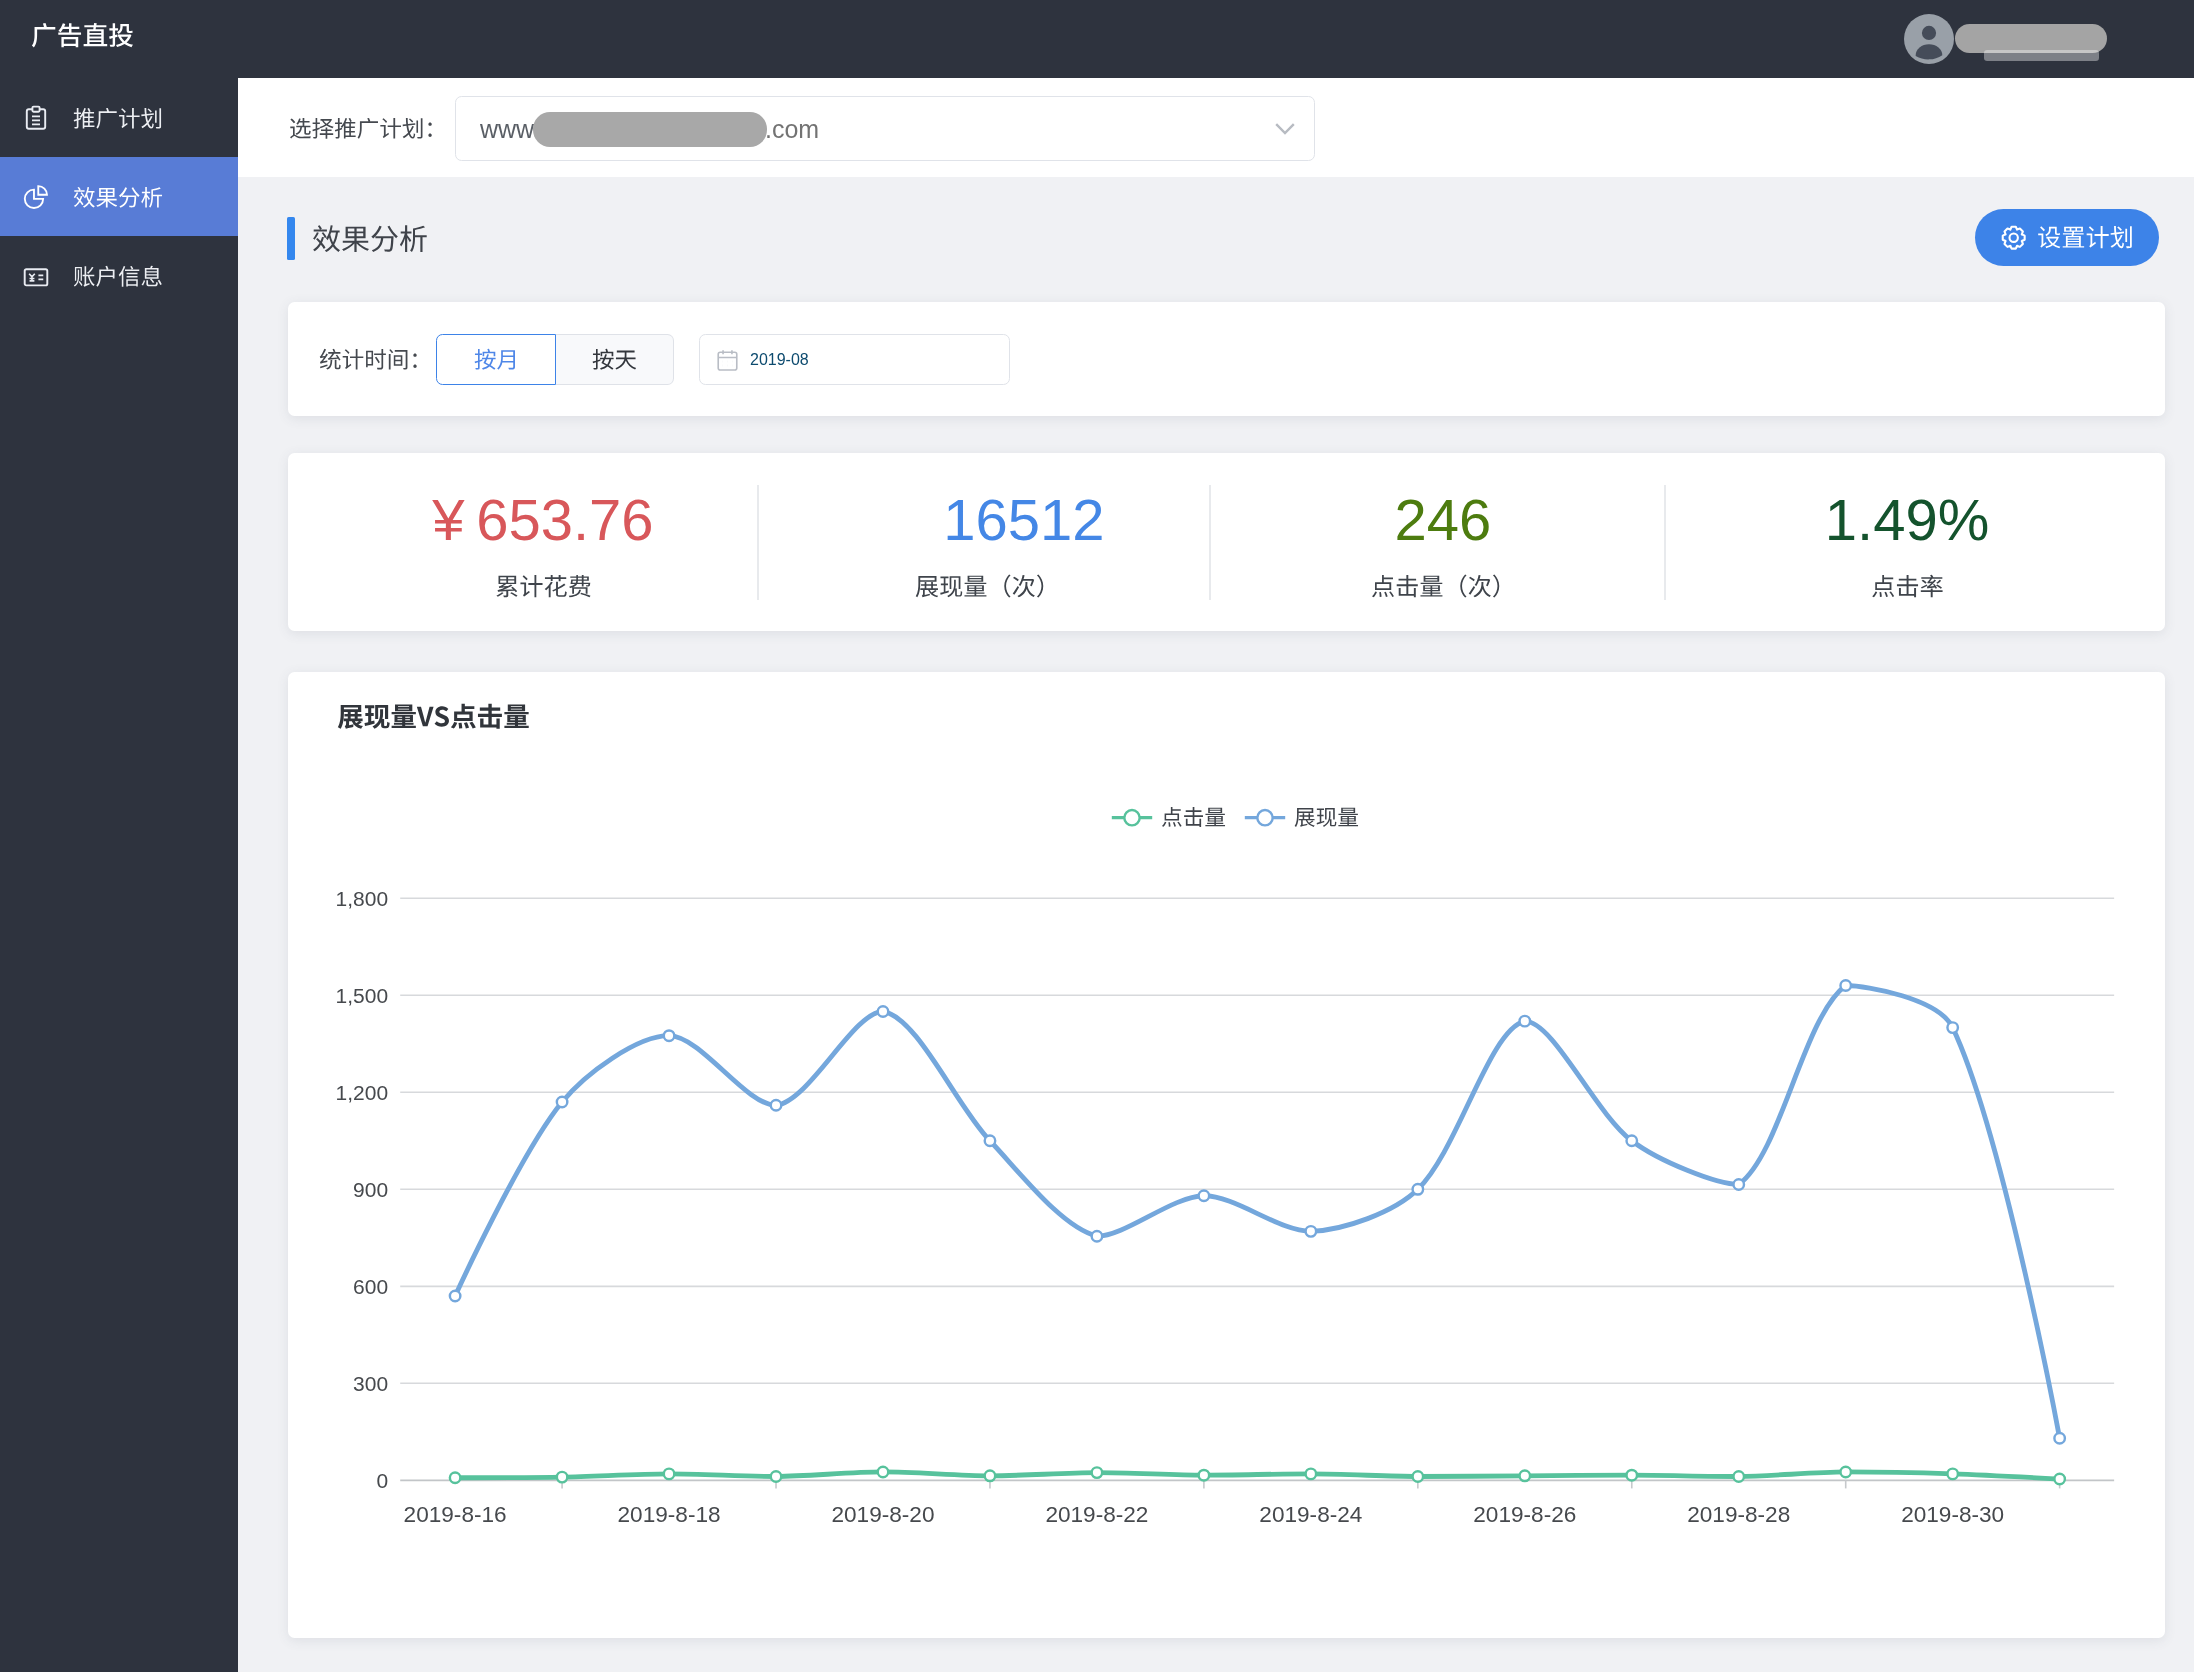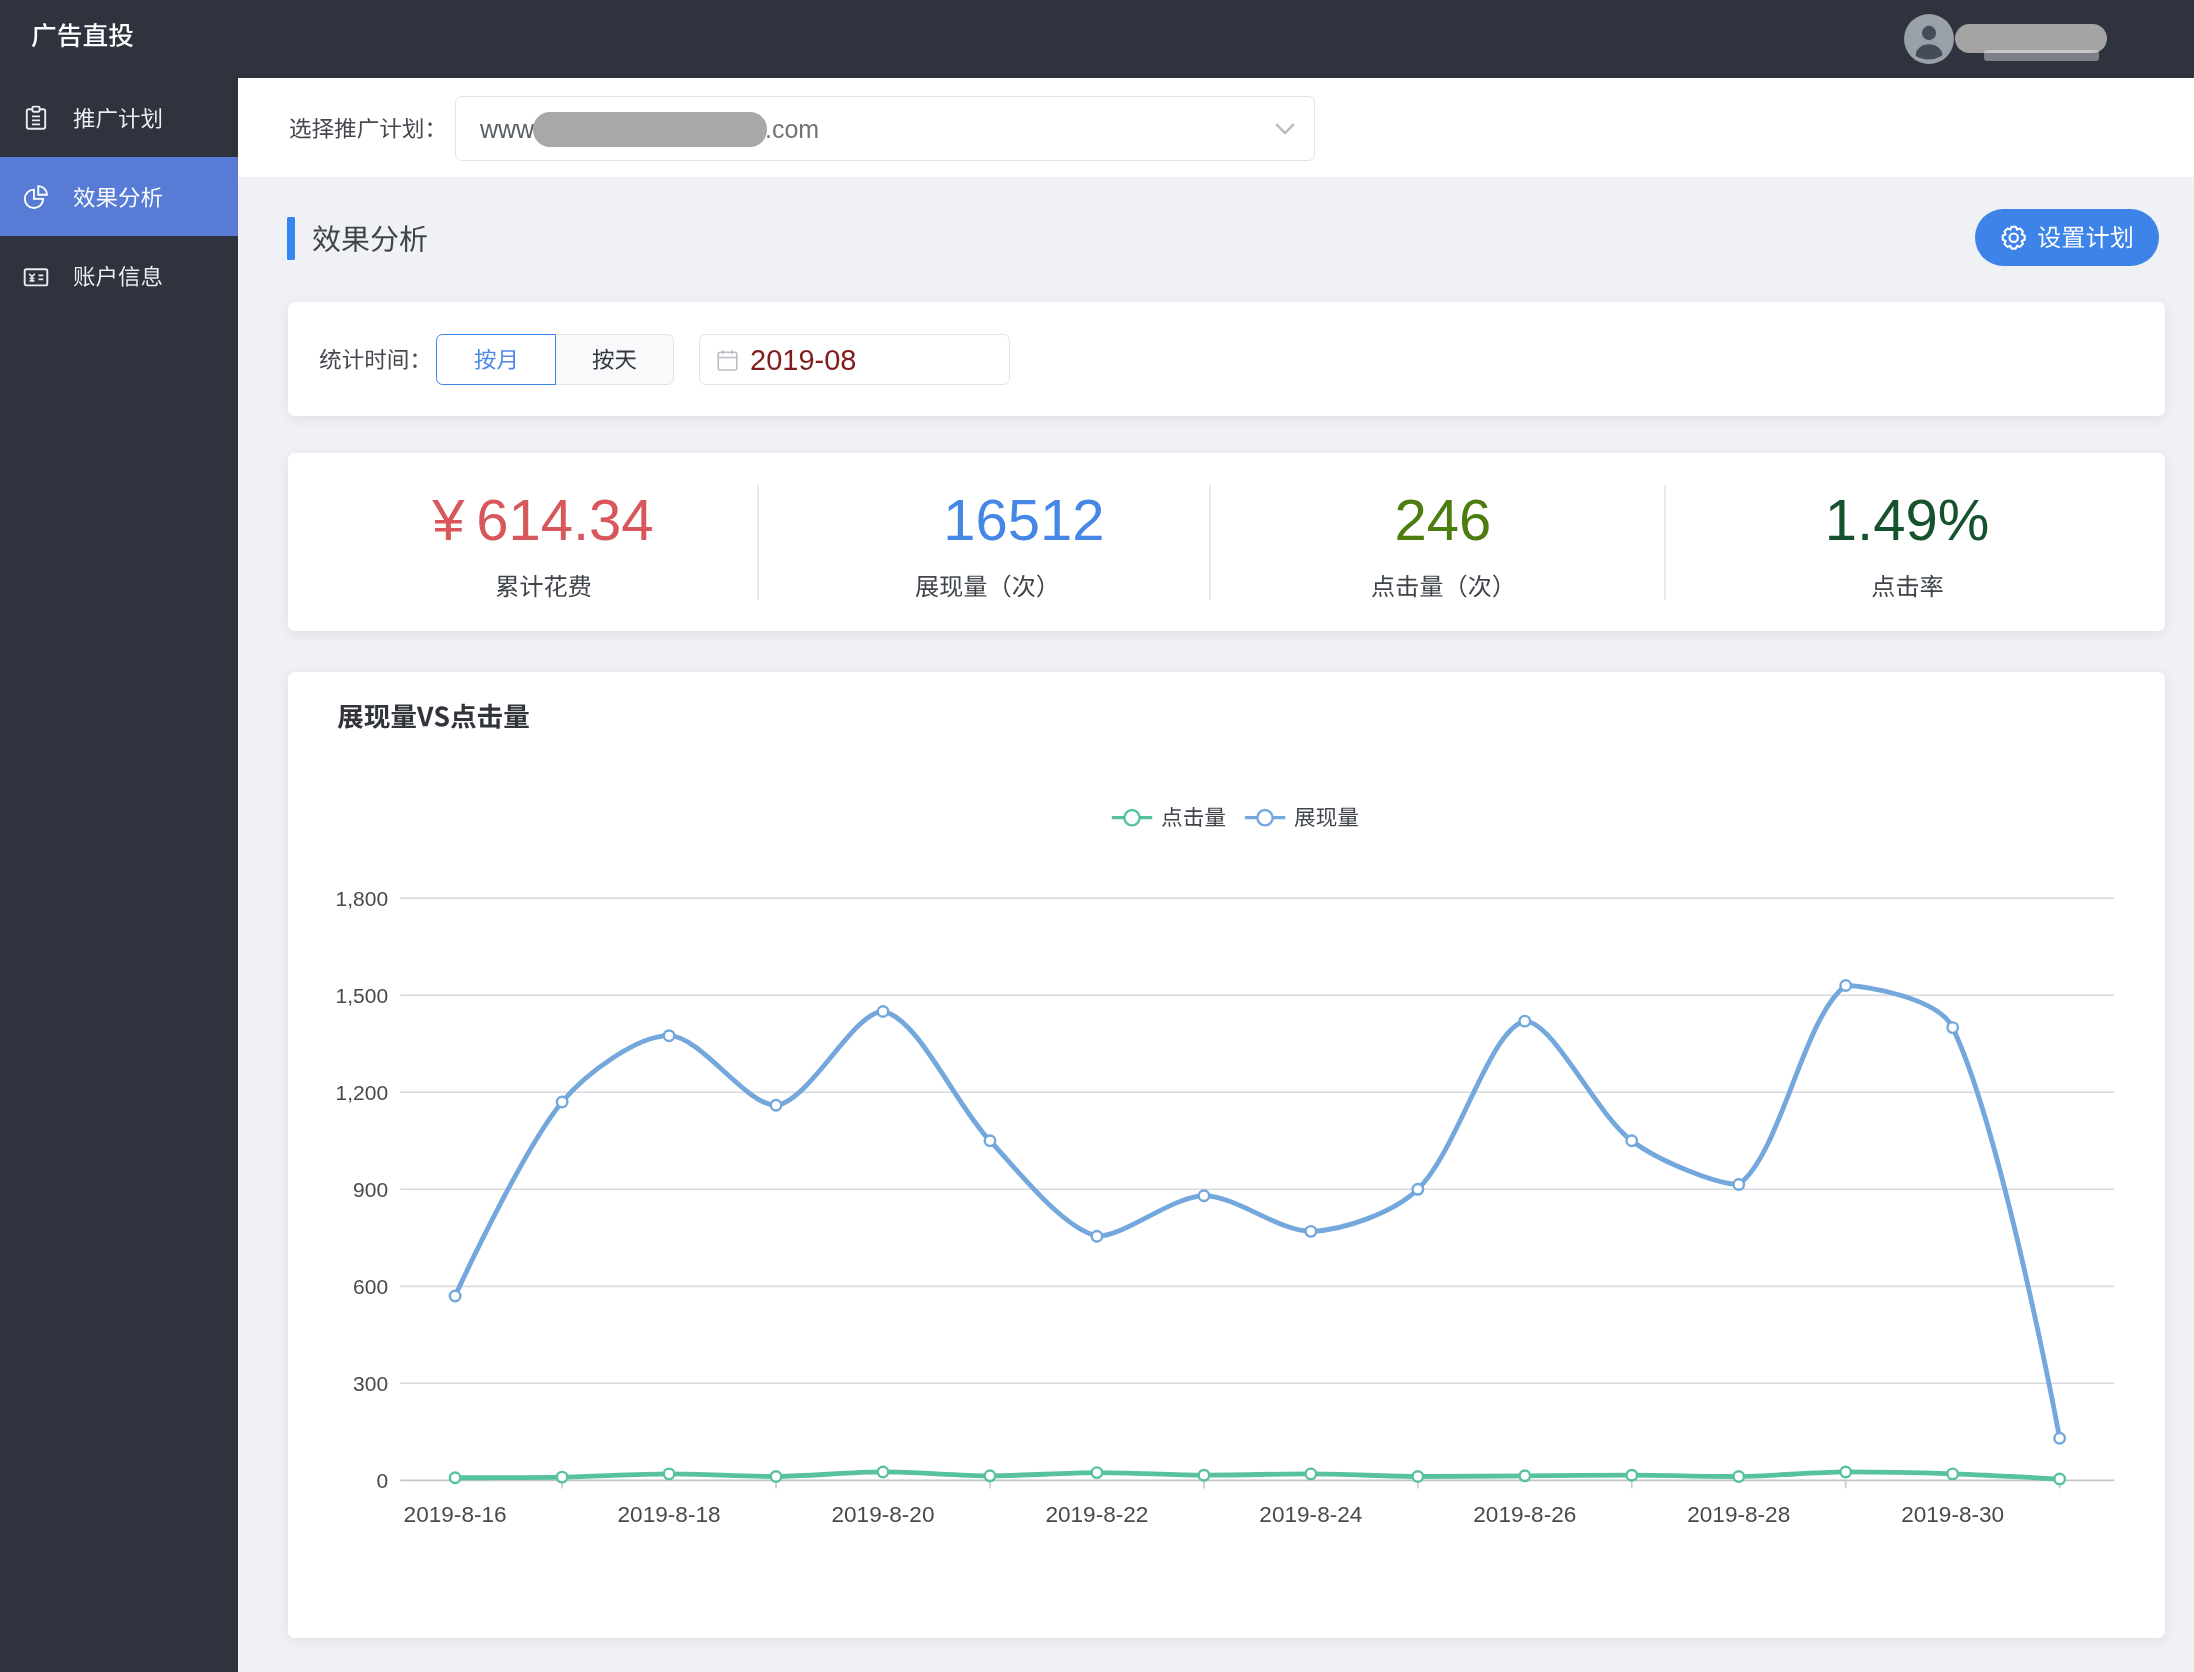--- a/index.html
+++ b/index.html
@@ -91,26 +91,26 @@
     </svg>
   </div>
 <div style="position:absolute;left:699px;top:334px;width:311px;height:51px;background:#fff;border:1.6px solid #e0e3e9;border-radius:6.5px"></div>
 <div style="position:absolute;left:717px;top:349px"><svg width="21" height="22.6" viewBox="0 0 26 28" fill="none" stroke="#b9bdc5" stroke-width="2">
 <rect x="1.5" y="4" width="23" height="22" rx="2.5"></rect>
 <path d="M7.5 1.5v5M18.5 1.5v5M1.5 10.5h23"></path>
 <g stroke-width="2.6">
         <path d="M6.5 15.5h.1M12.9 15.5h.1M19.3 15.5h.1M6.5 20.5h.1M12.9 20.5h.1M19.3 20.5h.1"></path>
       </g>
     </svg></div>
-<div style="position:absolute;left:750px;top:347px;font-size:29px;color:#7f1d1d;line-height:26px">2019-08</div>
+<div style="position:absolute;left:750px;top:347px;font-size:16px;color:#0c4a6e;line-height:26px">2019-08</div>
 <div class="card" style="left:288px;top:453px;width:1877px;height:178px"></div>
 <div style="position:absolute;left:757px;top:485px;width:1.6px;height:115px;background:#e8eaed"></div>
 <div style="position:absolute;left:1209px;top:485px;width:1.6px;height:115px;background:#e8eaed"></div>
 <div style="position:absolute;left:1664px;top:485px;width:1.6px;height:115px;background:#e8eaed"></div>
-<div style="position:absolute;left:309px;top:487px;width:468px;text-align:center;font-size:58px;color:#d8575a;line-height:65px">¥ 614.34</div>
+<div style="position:absolute;left:309px;top:487px;width:468px;text-align:center;font-size:58px;color:#d8575a;line-height:65px">¥ 653.76</div>
 <div style="position:absolute;left:495px;top:574px">
     <svg width="97" height="25" viewBox="0 0 120 31" style="display:block;overflow:visible;">
       <path transform="translate(0,26.4)" d="M18.7 -2.6C21.3 -1.3 24.5 0.6 26.1 1.9L27.8 0.5C26.1 -0.8 22.8 -2.6 20.3 -3.8ZM8.5 -3.8C6.7 -2.2 4.0 -0.7 1.5 0.3C2.0 0.6 2.9 1.4 3.2 1.8C5.6 0.7 8.5 -1.2 10.5 -2.9ZM6.3 -18.2H13.9V-15.7H6.3ZM16.1 -18.2H23.8V-15.7H16.1ZM6.3 -22.4H13.9V-19.9H6.3ZM16.1 -22.4H23.8V-19.9H16.1ZM5.2 -8.8C5.7 -9.1 6.6 -9.2 12.2 -9.6C9.9 -8.5 7.9 -7.7 6.9 -7.4C5.2 -6.8 4.0 -6.4 3.0 -6.3C3.2 -5.7 3.5 -4.7 3.6 -4.3C4.4 -4.6 5.6 -4.7 13.9 -5.1V-0.1C13.9 0.3 13.8 0.4 13.4 0.4C13.0 0.4 11.6 0.4 10.0 0.4C10.4 0.9 10.7 1.8 10.9 2.4C12.9 2.4 14.2 2.4 15.1 2.1C16.1 1.7 16.3 1.2 16.3 -0.0V-5.2L24.0 -5.6C24.7 -5.0 25.2 -4.3 25.6 -3.8L27.3 -5.1C26.1 -6.7 23.7 -9.0 21.5 -10.5L19.9 -9.4C20.7 -8.8 21.5 -8.1 22.3 -7.3L10.0 -6.8C13.7 -8.2 17.6 -10.0 21.4 -12.2L19.6 -13.5C18.5 -12.8 17.2 -12.1 16.1 -11.5L9.4 -11.1C10.8 -11.9 12.3 -12.8 13.8 -13.9H26.1V-24.2H4.2V-13.9H10.5C8.9 -12.8 7.2 -11.8 6.6 -11.5C5.8 -11.2 5.1 -10.9 4.6 -10.9C4.8 -10.3 5.1 -9.3 5.2 -8.8Z M34.1 -23.2C35.8 -21.8 37.9 -19.8 38.9 -18.5L40.4 -20.2C39.4 -21.4 37.2 -23.3 35.6 -24.7ZM31.4 -15.8V-13.6H36.1V-2.8C36.1 -1.5 35.2 -0.6 34.6 -0.2C35.1 0.2 35.7 1.2 35.9 1.8C36.4 1.2 37.2 0.5 42.9 -3.5C42.6 -3.9 42.3 -4.9 42.1 -5.5L38.4 -2.9V-15.8ZM48.8 -25.1V-15.2H41.2V-12.9H48.8V2.4H51.1V-12.9H58.8V-15.2H51.1V-25.1Z M85.6 -14.5C83.6 -13.0 80.9 -11.2 77.9 -9.7V-16.8H75.6V-8.5C74.1 -7.8 72.5 -7.0 71.0 -6.4C71.3 -6.0 71.7 -5.2 71.9 -4.7L75.6 -6.3V-1.8C75.6 1.1 76.5 1.9 79.5 1.9C80.1 1.9 84.4 1.9 85.0 1.9C87.8 1.9 88.5 0.6 88.8 -4.0C88.1 -4.1 87.2 -4.5 86.7 -4.9C86.5 -1.0 86.3 -0.2 84.9 -0.2C84.0 -0.2 80.4 -0.2 79.7 -0.2C78.2 -0.2 77.9 -0.5 77.9 -1.7V-7.4C81.4 -9.1 84.7 -10.9 87.2 -12.7ZM69.2 -16.9C67.4 -13.4 64.6 -9.9 61.5 -7.8C62.1 -7.4 63.0 -6.6 63.4 -6.2C64.4 -7.0 65.5 -8.0 66.5 -9.2V2.4H68.8V-12.0C69.8 -13.3 70.7 -14.8 71.4 -16.2ZM78.8 -25.2V-22.3H71.3V-25.2H69.0V-22.3H61.8V-20.1H69.0V-17.6H71.3V-20.1H78.8V-17.4H81.2V-20.1H88.2V-22.3H81.2V-25.2Z M104.2 -7.0C103.3 -2.5 100.7 -0.4 91.3 0.5C91.7 1.0 92.1 1.9 92.2 2.4C102.3 1.2 105.3 -1.4 106.5 -7.0ZM105.6 -1.7C109.5 -0.6 114.5 1.1 117.1 2.4L118.3 0.6C115.6 -0.6 110.6 -2.3 106.8 -3.3ZM100.6 -17.9C100.6 -17.1 100.4 -16.3 100.1 -15.6H95.9L96.2 -17.9ZM102.7 -17.9H107.5V-15.6H102.3C102.5 -16.3 102.6 -17.1 102.7 -17.9ZM94.4 -19.5C94.2 -17.7 93.8 -15.5 93.5 -14.0H99.0C97.7 -12.7 95.5 -11.5 91.8 -10.7C92.2 -10.3 92.7 -9.4 92.9 -8.9C93.9 -9.2 94.8 -9.4 95.6 -9.7V-1.8H97.8V-8.2H112.3V-2.0H114.6V-10.1H96.7C99.3 -11.2 100.8 -12.5 101.6 -14.0H107.5V-10.9H109.7V-14.0H115.7C115.6 -13.2 115.5 -12.8 115.3 -12.6C115.1 -12.4 115.0 -12.4 114.6 -12.4C114.3 -12.4 113.5 -12.4 112.5 -12.5C112.7 -12.1 112.9 -11.4 113.0 -10.9C114.0 -10.9 115.1 -10.9 115.6 -10.9C116.2 -10.9 116.7 -11.1 117.1 -11.5C117.5 -11.9 117.8 -12.9 117.9 -14.9C118.0 -15.2 118.0 -15.6 118.0 -15.6H109.7V-17.9H116.2V-23.3H109.7V-25.2H107.5V-23.3H102.7V-25.2H100.7V-23.3H93.2V-21.6H100.7V-19.5L95.3 -19.5ZM102.7 -21.6H107.5V-19.5H102.7ZM109.7 -21.6H114.1V-19.5H109.7Z" fill="#3f444b"></path>
     </svg>
   </div>
 <div style="position:absolute;left:790px;top:487px;width:468px;text-align:center;font-size:58px;color:#4487e6;line-height:65px">16512</div>
 <div style="position:absolute;left:915px;top:574px">
     <svg width="145" height="25" viewBox="0 0 180 31" style="display:block;overflow:visible;">
       <path transform="translate(0,26.4)" d="M9.4 2.4V2.4C10.0 2.0 10.9 1.8 18.4 -0.1C18.4 -0.5 18.4 -1.4 18.5 -1.9L12.1 -0.5V-6.7H16.2C18.3 -2.0 22.1 1.1 27.5 2.4C27.8 1.8 28.3 1.0 28.8 0.6C26.2 0.0 23.9 -0.9 22.1 -2.3C23.7 -3.1 25.5 -4.2 26.9 -5.3L25.2 -6.5C24.1 -5.6 22.3 -4.3 20.7 -3.5C19.8 -4.4 19.0 -5.5 18.3 -6.7H28.5V-8.6H22.2V-11.8H27.3V-13.7H22.2V-16.5H20.1V-13.7H14.1V-16.5H12.0V-13.7H7.5V-11.8H12.0V-8.6H6.6V-6.7H9.9V-1.8C9.9 -0.4 9.0 0.2 8.5 0.5C8.8 1.0 9.2 1.9 9.4 2.4ZM14.1 -11.8H20.1V-8.6H14.1ZM6.5 -21.8H24.4V-18.8H6.5ZM4.2 -23.8V-14.9C4.2 -10.1 4.0 -3.4 0.9 1.3C1.5 1.5 2.5 2.1 2.9 2.4C6.1 -2.5 6.5 -9.8 6.5 -14.9V-16.8H26.7V-23.8Z M43.0 -23.7V-7.8H45.1V-21.8H54.2V-7.8H56.4V-23.7ZM31.3 -3.0 31.8 -0.8C34.6 -1.7 38.5 -2.8 42.0 -3.9L41.8 -6.0L37.8 -4.8V-12.4H41.0V-14.5H37.8V-21.1H41.6V-23.2H31.6V-21.1H35.7V-14.5H32.1V-12.4H35.7V-4.2C34.0 -3.7 32.5 -3.3 31.3 -3.0ZM48.5 -19.2V-13.4C48.5 -8.7 47.5 -3.0 40.0 0.9C40.4 1.2 41.1 2.0 41.4 2.5C46.3 -0.1 48.7 -3.7 49.8 -7.3V-1.0C49.8 1.1 50.6 1.6 52.7 1.6H55.4C58.0 1.6 58.4 0.4 58.6 -4.3C58.1 -4.4 57.4 -4.8 56.8 -5.2C56.7 -0.9 56.5 -0.1 55.4 -0.1H53.0C52.1 -0.1 51.9 -0.3 51.9 -1.2V-8.3H50.1C50.5 -10.0 50.6 -11.8 50.6 -13.3V-19.2Z M67.5 -19.9H82.4V-18.3H67.5ZM67.5 -22.9H82.4V-21.3H67.5ZM65.3 -24.2V-16.9H84.7V-24.2ZM61.6 -15.7V-13.9H88.5V-15.7ZM66.9 -8.2H73.9V-6.5H66.9ZM76.0 -8.2H83.3V-6.5H76.0ZM66.9 -11.2H73.9V-9.5H66.9ZM76.0 -11.2H83.3V-9.5H76.0ZM61.4 -0.1V1.6H88.7V-0.1H76.0V-1.8H86.2V-3.4H76.0V-5.1H85.5V-12.6H64.8V-5.1H73.9V-3.4H63.9V-1.8H73.9V-0.1Z M110.8 -11.4C110.8 -5.5 113.2 -0.8 116.8 2.9L118.6 1.9C115.2 -1.6 113.0 -6.1 113.0 -11.4C113.0 -16.7 115.2 -21.2 118.6 -24.8L116.8 -25.7C113.2 -22.0 110.8 -17.2 110.8 -11.4Z M121.7 -21.5C123.8 -20.4 126.3 -18.6 127.5 -17.3L128.9 -19.2C127.7 -20.4 125.1 -22.1 123.1 -23.1ZM121.3 -2.2 123.3 -0.6C125.2 -3.3 127.5 -6.8 129.2 -9.9L127.5 -11.4C125.5 -8.1 123.0 -4.4 121.3 -2.2ZM133.6 -25.2C132.7 -20.4 131.0 -15.7 128.7 -12.8C129.3 -12.5 130.4 -11.9 130.8 -11.5C132.0 -13.2 133.1 -15.4 134.0 -17.9H145.1C144.5 -15.8 143.6 -13.5 142.9 -12.1C143.4 -11.8 144.3 -11.4 144.8 -11.1C145.9 -13.2 147.2 -16.4 148.0 -19.3L146.3 -20.2L145.9 -20.1H134.8C135.3 -21.6 135.7 -23.2 136.0 -24.8ZM137.1 -16.4V-14.5C137.1 -10.3 136.4 -3.7 127.2 0.8C127.8 1.2 128.6 2.0 128.9 2.5C134.8 -0.4 137.4 -4.3 138.6 -7.9C140.3 -3.1 143.0 0.4 147.3 2.2C147.6 1.6 148.3 0.7 148.8 0.2C143.6 -1.7 140.8 -6.3 139.4 -12.3C139.4 -13.1 139.5 -13.8 139.5 -14.5V-16.4Z M159.2 -11.4C159.2 -17.2 156.8 -22.0 153.2 -25.7L151.4 -24.8C154.8 -21.2 157.0 -16.7 157.0 -11.4C157.0 -6.1 154.8 -1.6 151.4 1.9L153.2 2.9C156.8 -0.8 159.2 -5.5 159.2 -11.4Z" fill="#3f444b"></path>
     </svg>

